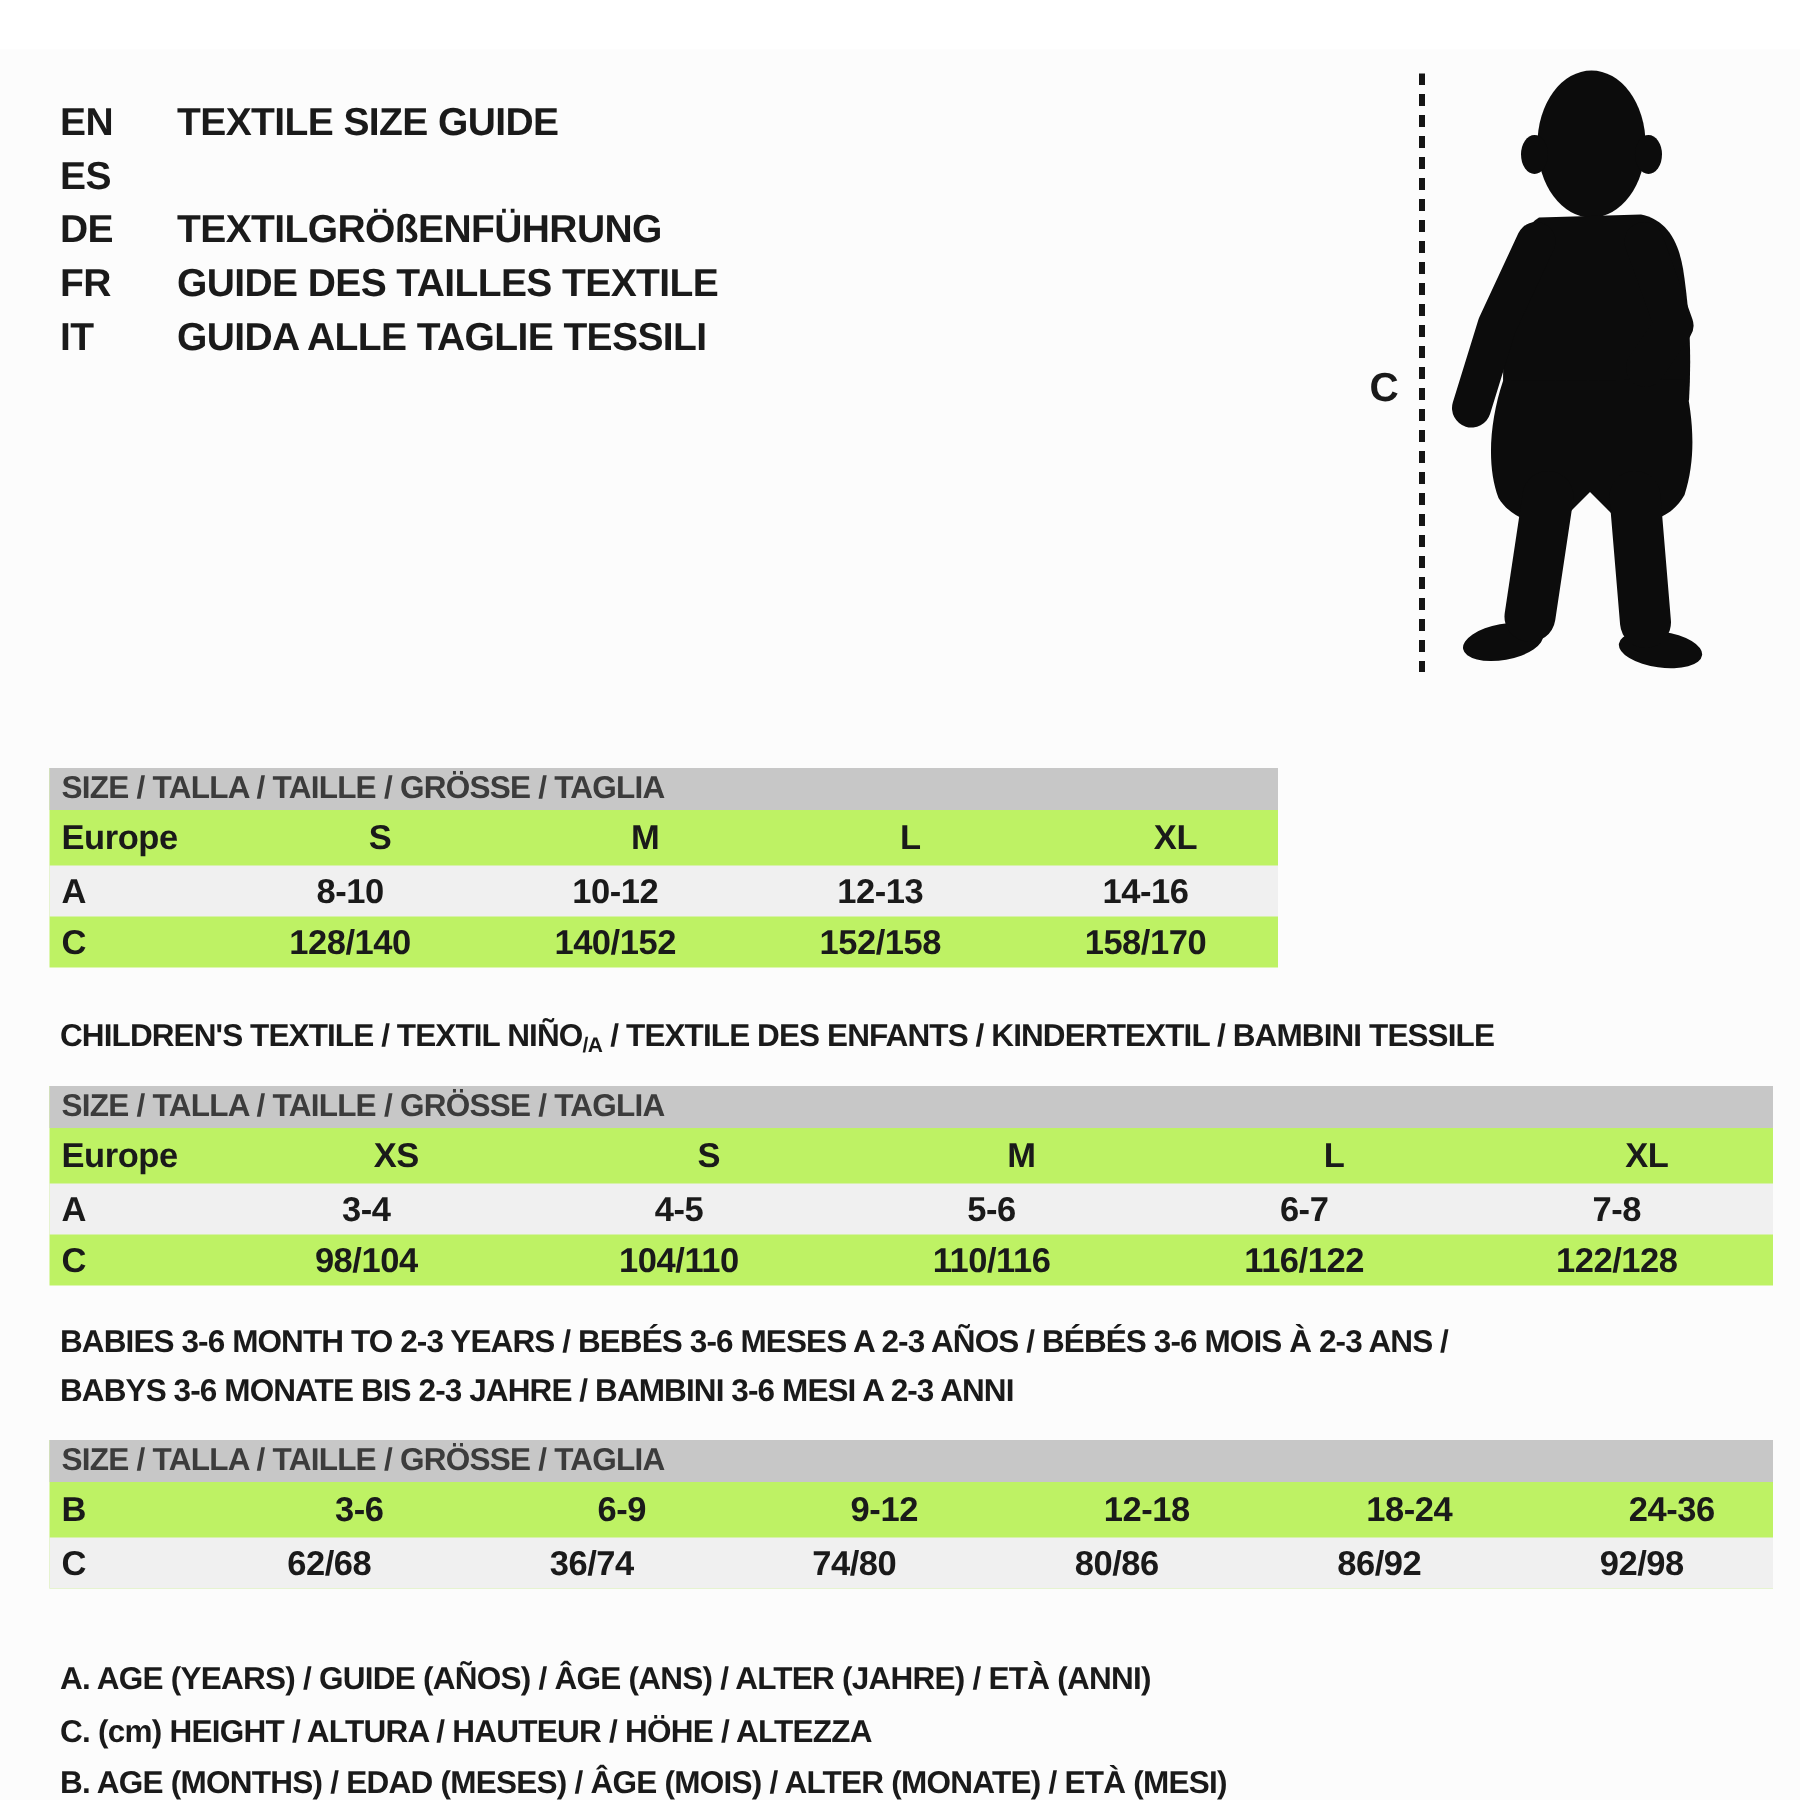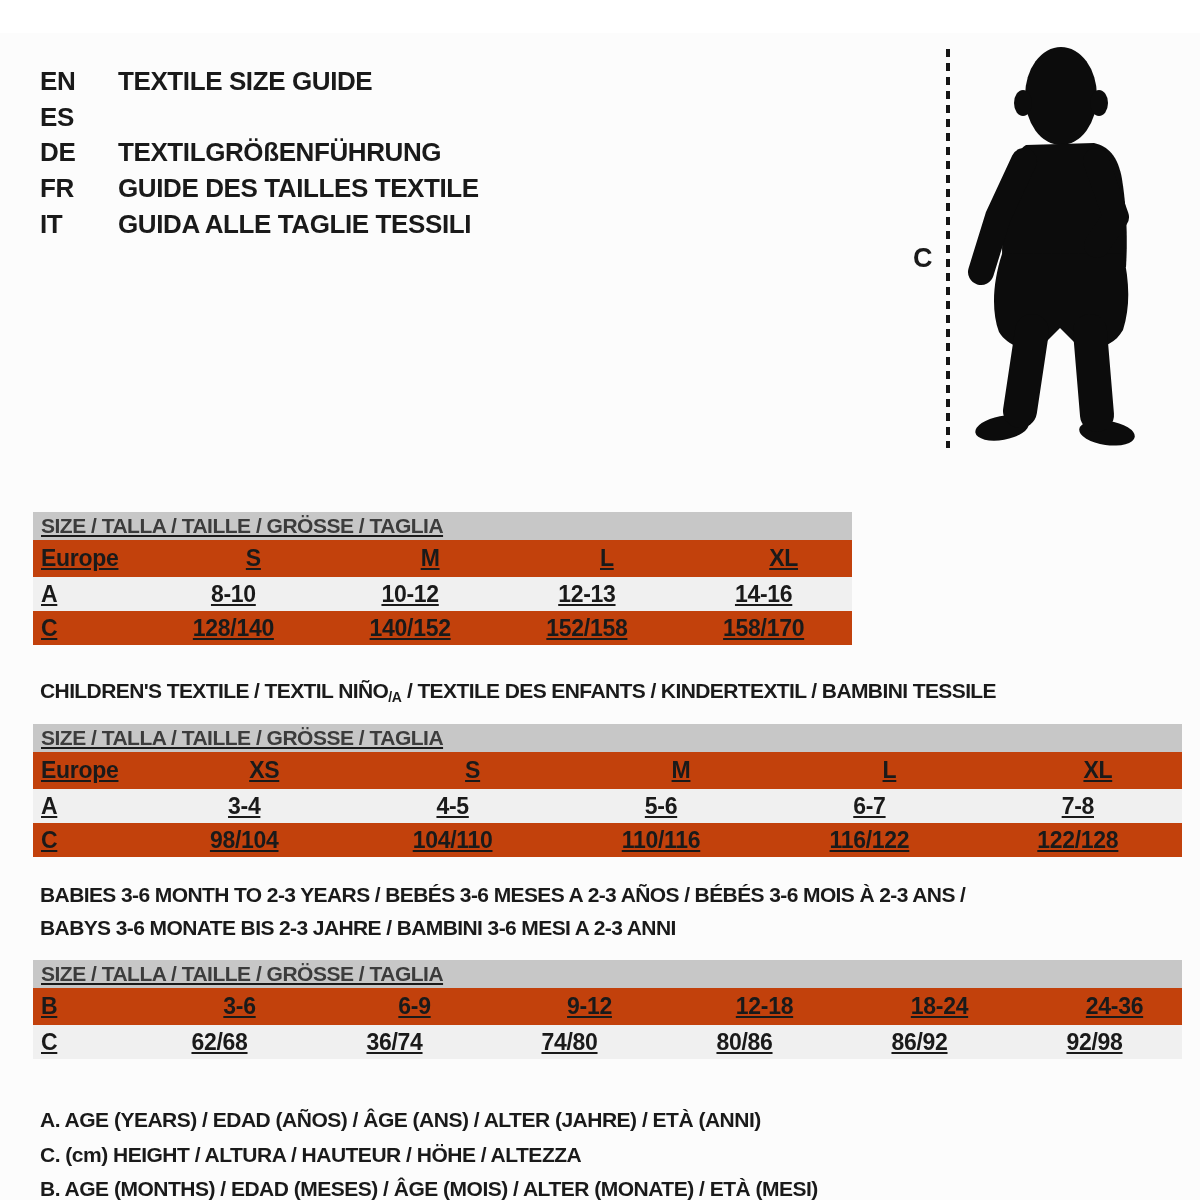--- a/index.html
+++ b/index.html
@@ -23,21 +23,21 @@
     background-image:repeating-linear-gradient(to bottom,#151515 0 8px,transparent 8px 14px);
   }
   .height-label{left:913px;top:210px;font-size:27px;}
   .silhouette{left:966px;top:6px;}
 
   
   .heading{font-size:21px;letter-spacing:-0.6px;white-space:nowrap;line-height:24px;}
   .heading .sub{font-size:14px;vertical-align:-4px;letter-spacing:-0.3px;}
 
   
-  .size-table{background:#c2410c;text-decoration:underline;}
+  .size-table{background:#bef264;}
   .bar{
     background:#c7c7c7;color:#3c3c3c;font-size:21px;line-height:28px;height:28px;
     padding-left:8px;letter-spacing:-0.5px;white-space:nowrap;
   }
   .trow{display:flex;align-items:center;font-size:23px;letter-spacing:-0.3px;}
   .r36{height:37px;gap:40px;}
   .r34{height:34px;}
   .row-alt{background:#f0f0f0;}
   .tlabel{padding-left:8px;}
   .junior{width:819px;}
@@ -172,18 +172,18 @@
       <span class="tcell">62/68</span>
       <span class="tcell">36/74</span>
       <span class="tcell">74/80</span>
       <span class="tcell">80/86</span>
       <span class="tcell">86/92</span>
       <span class="tcell">92/98</span>
     </div>
   </div>
 
   <div class="abs" style="left:40px;top:1070px;">
-    <div class="legend-line">A. AGE (YEARS) / EDAD (AÑOS) / ÂGE (ANS) / ALTER (JAHRE) / ETÀ (ANNI)</div>
+    <div class="legend-line">A. AGE (YEARS) / GUIDE (AÑOS) / ÂGE (ANS) / ALTER (JAHRE) / ETÀ (ANNI)</div>
     <div class="legend-line">C. (cm) HEIGHT / ALTURA / HAUTEUR / HÖHE / ALTEZZA</div>
     <div class="legend-line">B. AGE (MONTHS) / EDAD (MESES) / ÂGE (MOIS) / ALTER (MONATE) / ETÀ (MESI)</div>
   </div>
 
 </div>
 
 </body></html>

